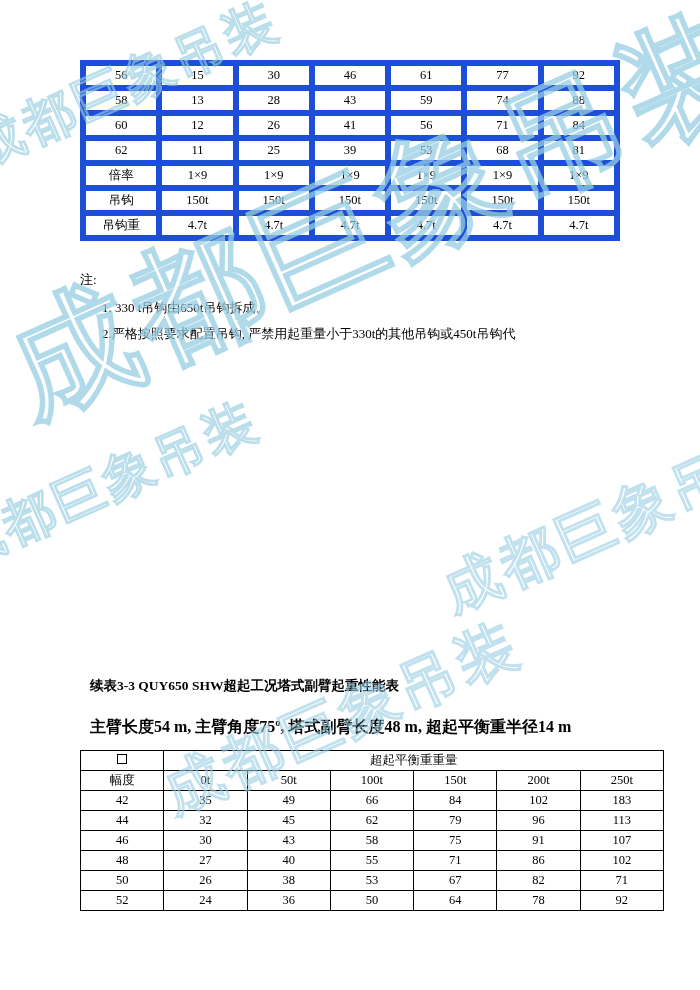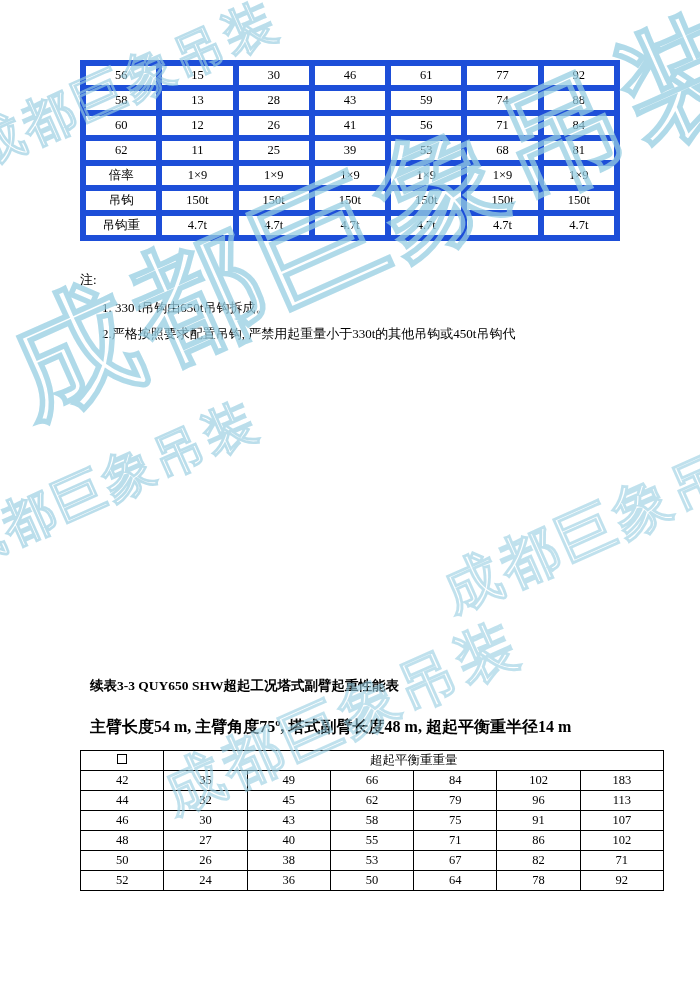--- a/index.html
+++ b/index.html
@@ -252,20 +252,29 @@
 
   <div class="tbl-title">续表3-3 QUY650 SHW超起工况塔式副臂起重性能表</div>
   <div class="tbl-subtitle">主臂长度54 m, 主臂角度75º, 塔式副臂长度48 m, 超起平衡重半径14 m</div>
 
   <table class="t2">
     <thead>
       <tr>
         <th><span class="sq"></span></th>
         <th class="hdr-span" colspan="6">超起平衡重重量</th>
       </tr>
+      <tr>
+        <th>幅度</th>
+        <th>0t</th>
+        <th>50t</th>
+        <th>100t</th>
+        <th>150t</th>
+        <th>200t</th>
+        <th>250t</th>
+      </tr>
     </thead>
     <tbody>
       <tr>
         <td>42</td>
         <td>35</td>
         <td>49</td>
         <td>66</td>
         <td>84</td>
         <td>102</td>
         <td>183</td>

